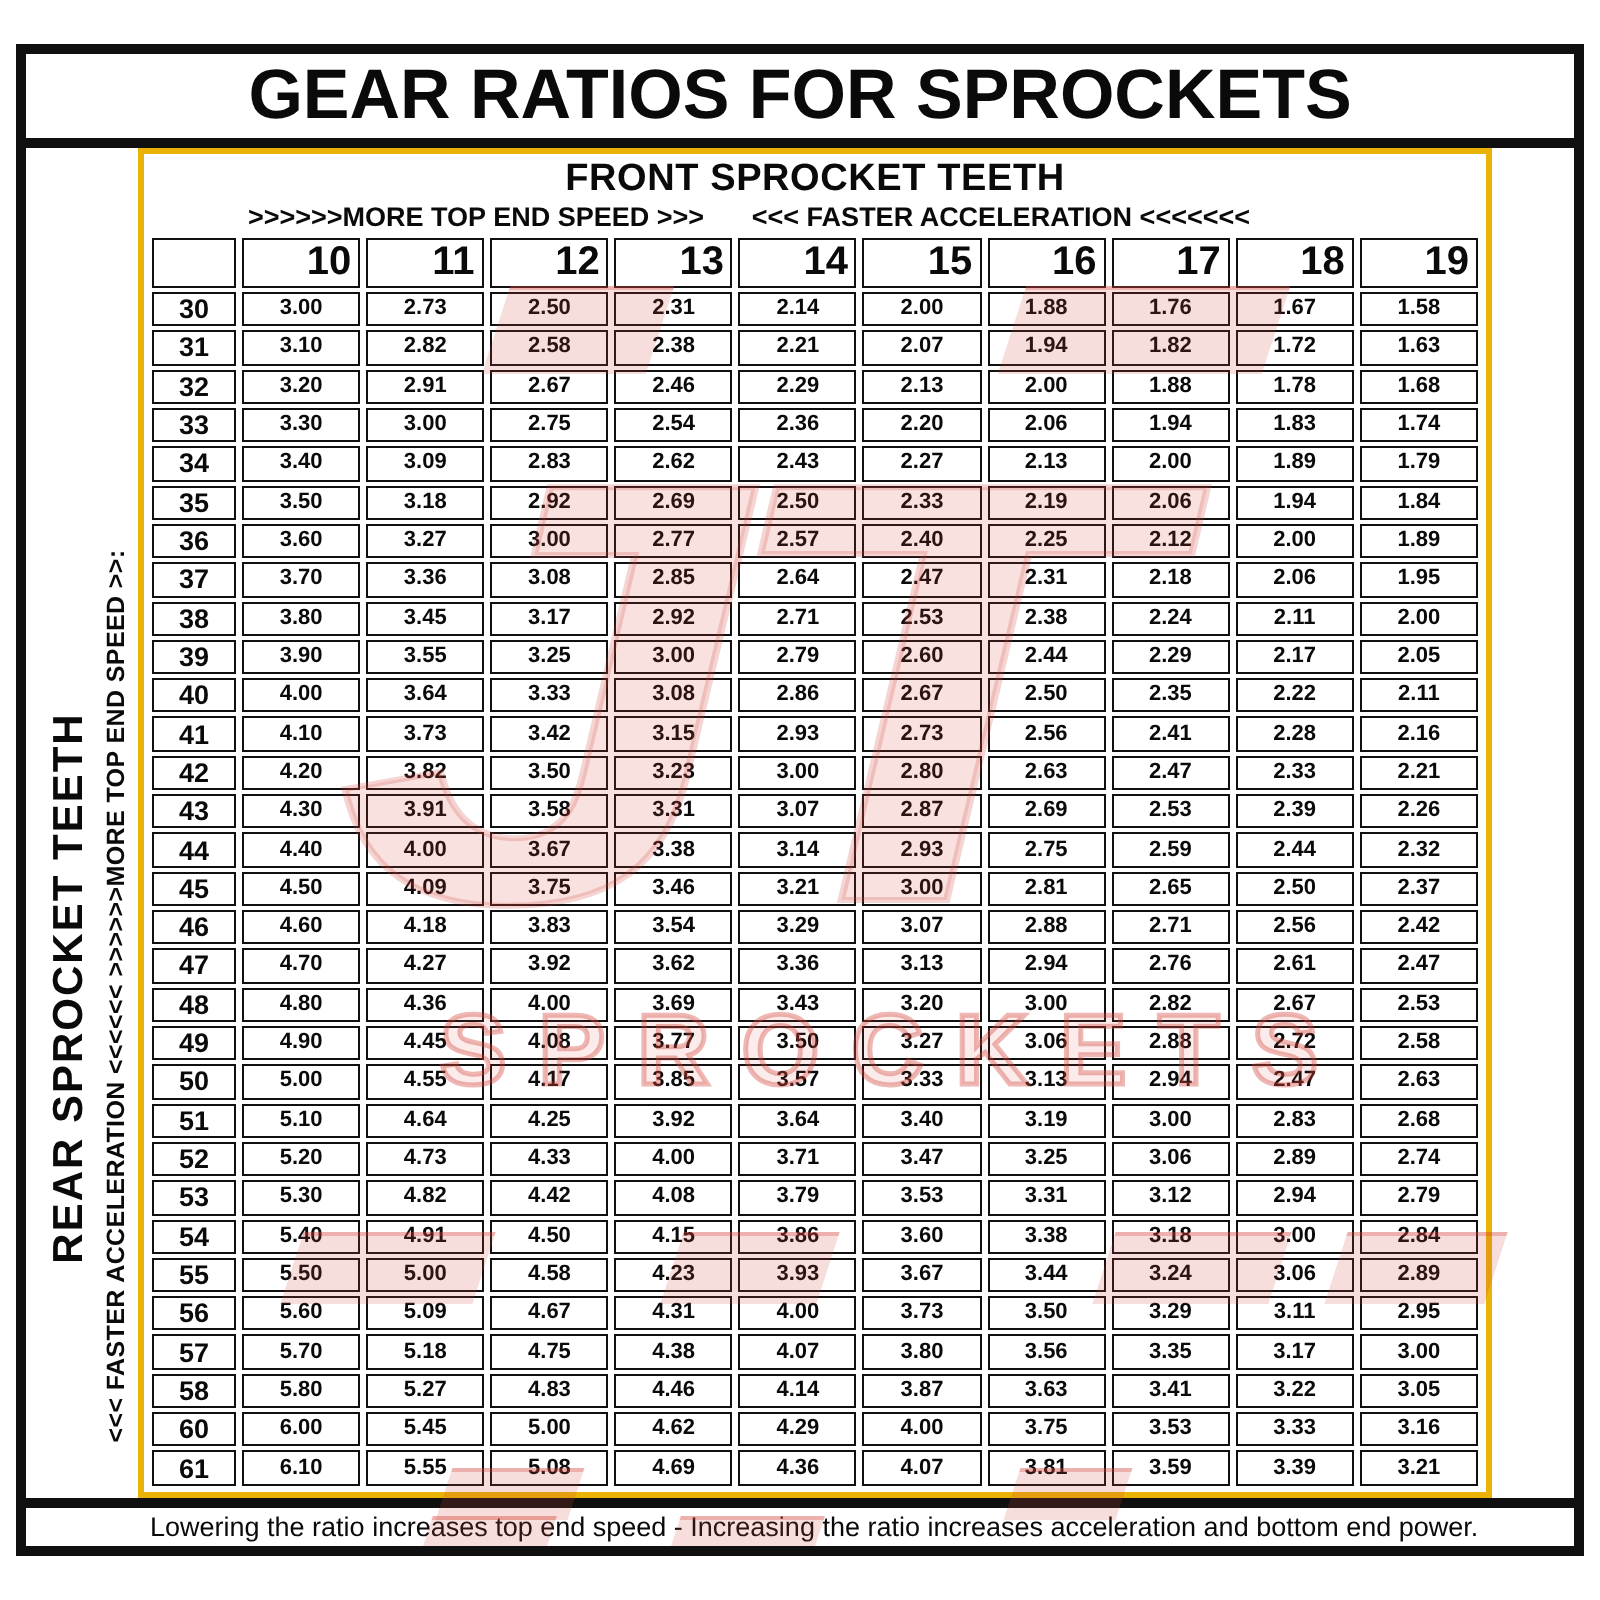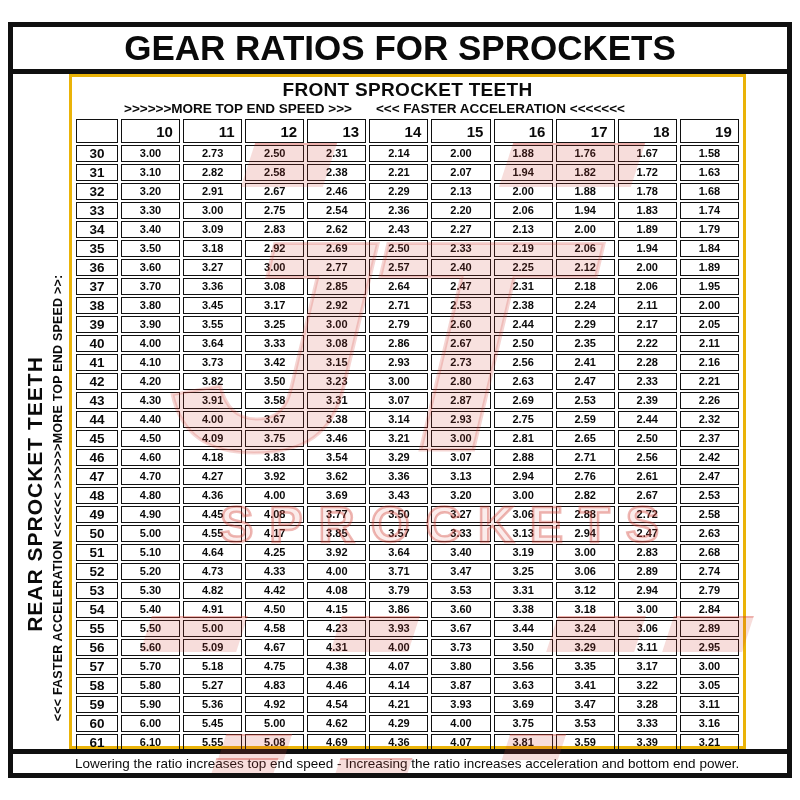--- a/index.html
+++ b/index.html
@@ -41,21 +41,21 @@
   }
   table.grid{
     flex:1 1 auto;border-collapse:separate;border-spacing:3px 2px;
     table-layout:fixed;width:669px;margin:0 1px 1px 1px;
   }
   table.grid col.label-col{width:42px;}
   table.grid th, table.grid td{
     border:1.5px solid #101010;text-align:center;vertical-align:middle;
     padding:0;background:transparent;overflow:hidden;
   }
-  table.grid thead th{height:22px;font-size:15px;font-weight:700;padding-left:28px;}
+  table.grid thead th{height:22px;font-size:20px;font-weight:700;padding-left:28px;}
   table.grid tbody th{font-size:13.5px;font-weight:700;}
   table.grid tbody td{font-size:11px;font-weight:700;line-height:1;}
   .right-filler{flex:1 1 auto;}
   .note-band{
     flex:0 0 auto;border-top:5px solid #101010;height:19px;
     display:flex;align-items:center;padding-left:62px;
     font-size:13.5px;font-weight:400;white-space:nowrap;
   }
   
   .watermark{position:absolute;left:0;top:0;width:800px;height:800px;pointer-events:none;z-index:6;}
@@ -498,33 +498,20 @@
               <td>4.83</td>
               <td>4.46</td>
               <td>4.14</td>
               <td>3.87</td>
               <td>3.63</td>
               <td>3.41</td>
               <td>3.22</td>
               <td>3.05</td>
             </tr>
             <tr>
-              <th>59</th>
-              <td>5.90</td>
-              <td>5.36</td>
-              <td>4.92</td>
-              <td>4.54</td>
-              <td>4.21</td>
-              <td>3.93</td>
-              <td>3.69</td>
-              <td>3.47</td>
-              <td>3.28</td>
-              <td>3.11</td>
-            </tr>
-            <tr>
               <th>60</th>
               <td>6.00</td>
               <td>5.45</td>
               <td>5.00</td>
               <td>4.62</td>
               <td>4.29</td>
               <td>4.00</td>
               <td>3.75</td>
               <td>3.53</td>
               <td>3.33</td>

